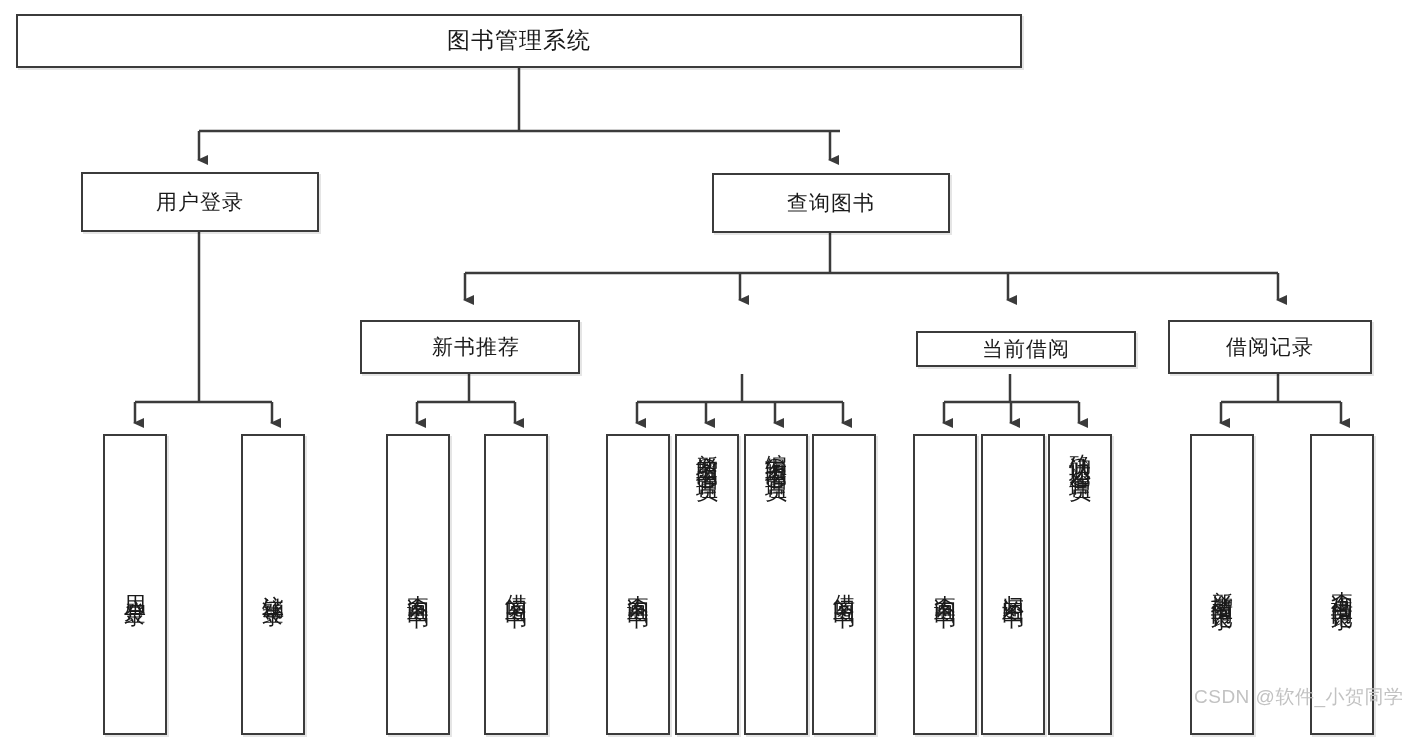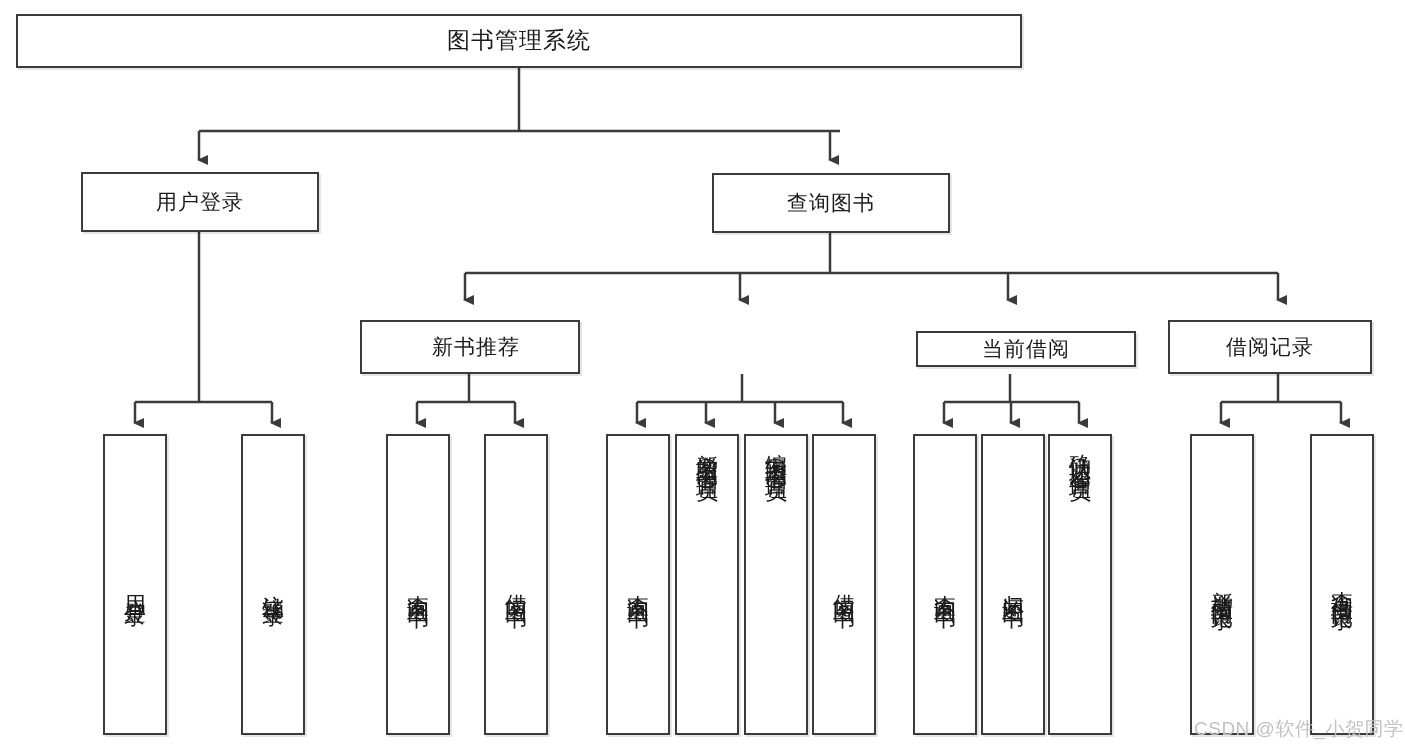--- a/index.html
+++ b/index.html
@@ -184,15 +184,15 @@
     <span class="label">确认归还（管理员）</span>
   </div>
 
   <div class="node leaf centered" style="left:1190px; top:434px; width:64px; height:301px;">
     <span class="label">新增借阅记录</span>
   </div>
   <div class="node leaf centered" style="left:1310px; top:434px; width:64px; height:301px;">
     <span class="label">查询借阅记录</span>
   </div>
 
-  <div class="watermark" style="left:1194px; top:716px;">CSDN @软件_小贺同学</div>
+  <div class="watermark" style="left:1194px; top:684px;">CSDN @软件_小贺同学</div>
 
 </div>
 
 </body></html>

